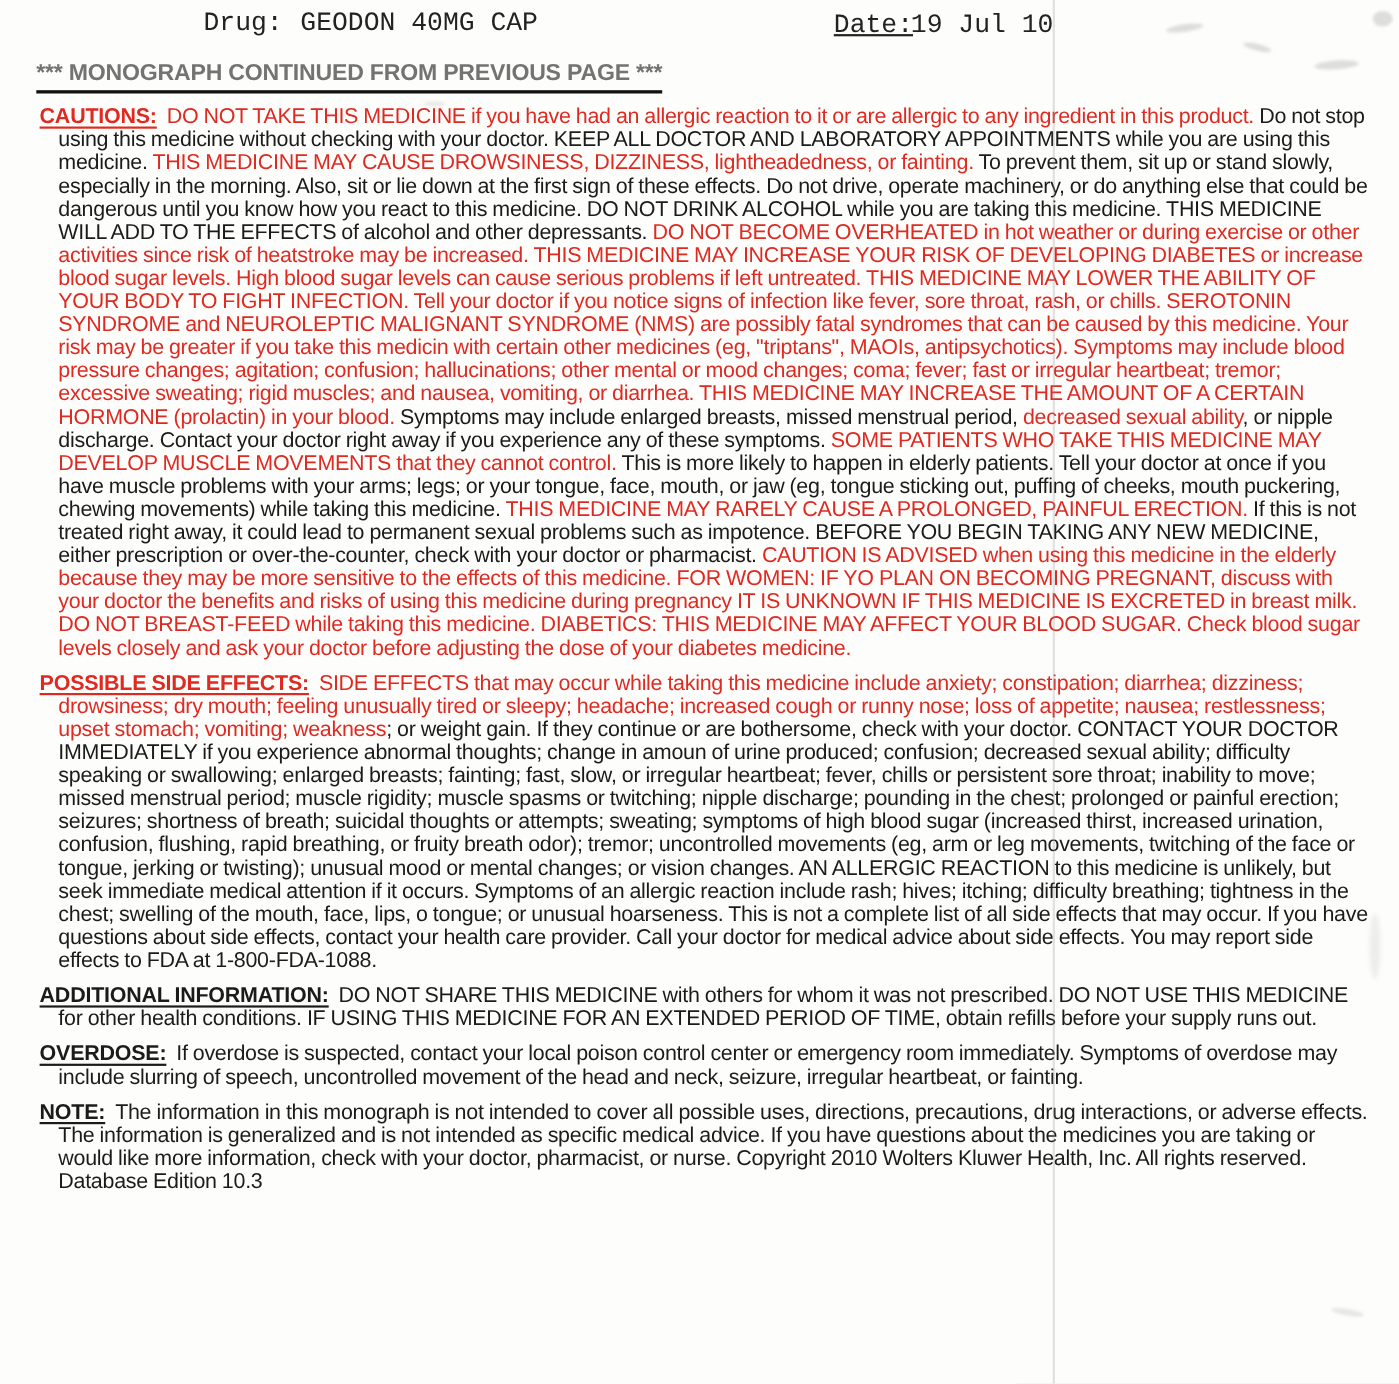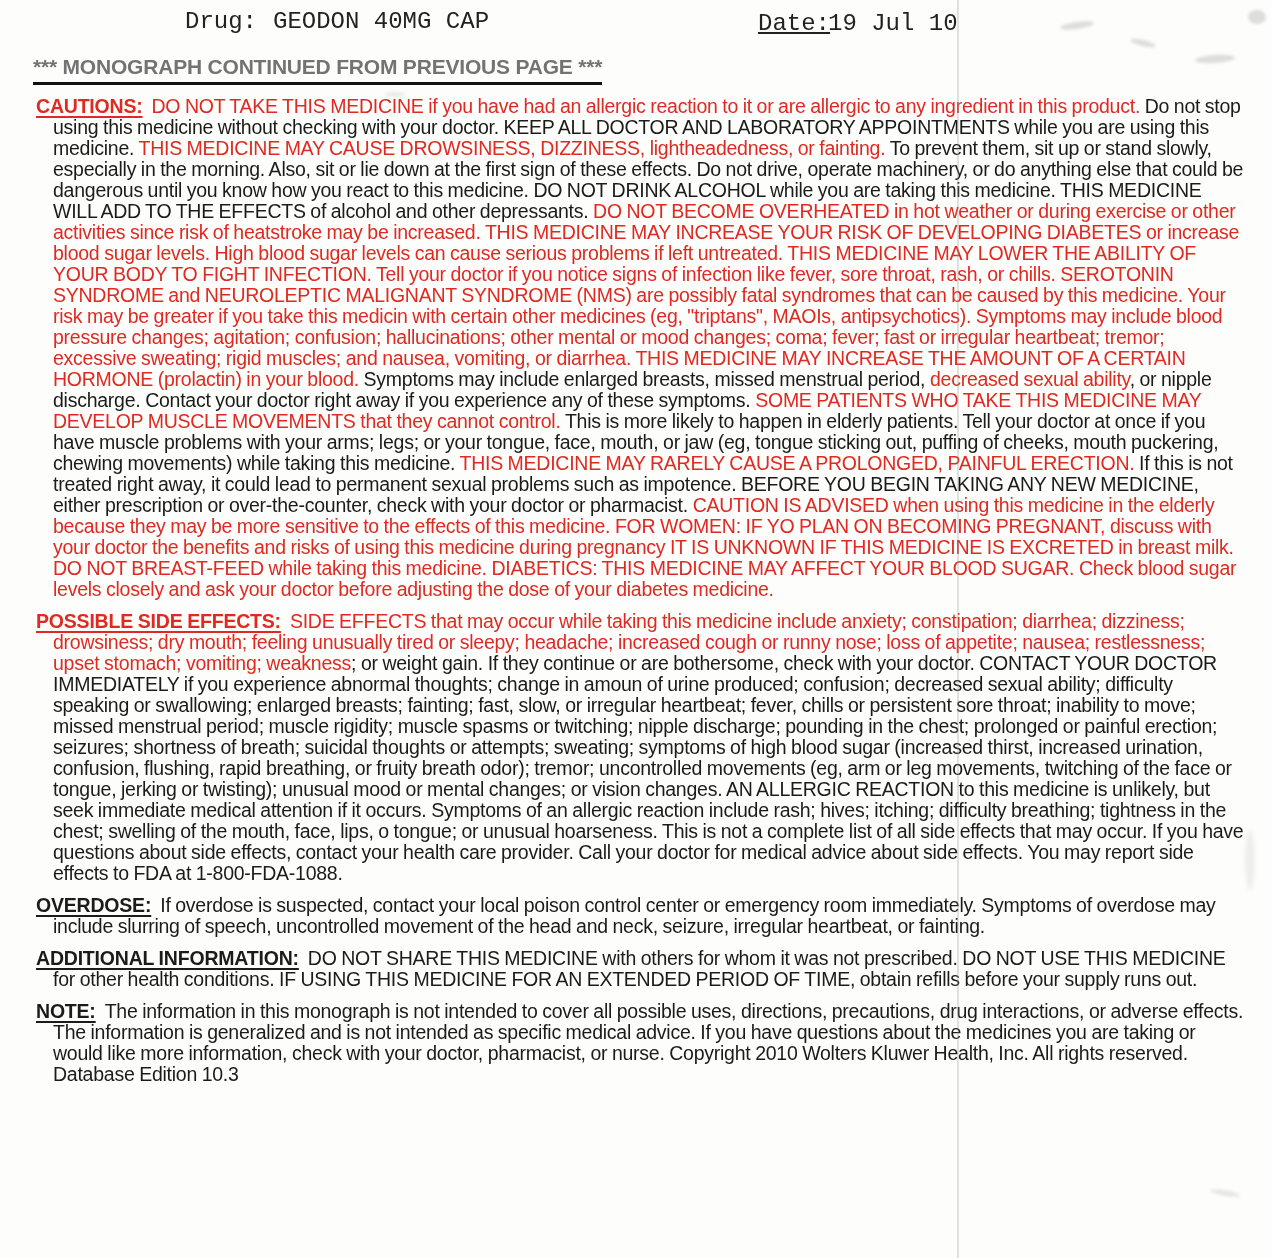--- a/index.html
+++ b/index.html
@@ -108,22 +108,22 @@
     <span class="drug-value">GEODON 40MG CAP</span>
     <span class="date-label">Date:</span>
     <span class="date-value">19 Jul 10</span>
   </div>
 
   <div class="monograph-title">*** MONOGRAPH CONTINUED FROM PREVIOUS PAGE ***</div>
 
   <div class="sections">
       <p class="para"><span class="heading red">CAUTIONS:</span><span class="red">DO NOT TAKE THIS MEDICINE if you have had an allergic reaction to it or are allergic to any ingredient in this product.</span><span class="black"> Do not stop using this medicine without checking with your doctor. KEEP ALL DOCTOR AND LABORATORY APPOINTMENTS while you are using this medicine.</span><span class="red"> THIS MEDICINE MAY CAUSE DROWSINESS, DIZZINESS, lightheadedness, or fainting.</span><span class="black"> To prevent them, sit up or stand slowly, especially in the morning. Also, sit or lie down at the first sign of these effects. Do not drive, operate machinery, or do anything else that could be dangerous until you know how you react to this medicine. DO NOT DRINK ALCOHOL while you are taking this medicine. THIS MEDICINE WILL ADD TO THE EFFECTS of alcohol and other depressants.</span><span class="red"> DO NOT BECOME OVERHEATED in hot weather or during exercise or other activities since risk of heatstroke may be increased. THIS MEDICINE MAY INCREASE YOUR RISK OF DEVELOPING DIABETES or increase blood sugar levels. High blood sugar levels can cause serious problems if left untreated. THIS MEDICINE MAY LOWER THE ABILITY OF YOUR BODY TO FIGHT INFECTION. Tell your doctor if you notice signs of infection like fever, sore throat, rash, or chills. SEROTONIN SYNDROME and NEUROLEPTIC MALIGNANT SYNDROME (NMS) are possibly fatal syndromes that can be caused by this medicine. Your risk may be greater if you take this medicin with certain other medicines (eg, "triptans", MAOIs, antipsychotics). Symptoms may include blood pressure changes; agitation; confusion; hallucinations; other mental or mood changes; coma; fever; fast or irregular heartbeat; tremor; excessive sweating; rigid muscles; and nausea, vomiting, or diarrhea. THIS MEDICINE MAY INCREASE THE AMOUNT OF A CERTAIN HORMONE (prolactin) in your blood.</span><span class="black"> Symptoms may include enlarged breasts, missed menstrual period, </span><span class="red">decreased sexual ability</span><span class="black">, or nipple discharge. Contact your doctor right away if you experience any of these symptoms. </span><span class="red">SOME PATIENTS WHO TAKE THIS MEDICINE MAY DEVELOP MUSCLE MOVEMENTS that they cannot control.</span><span class="black"> This is more likely to happen in elderly patients. Tell your doctor at once if you have muscle problems with your arms; legs; or your tongue, face, mouth, or jaw (eg, tongue sticking out, puffing of cheeks, mouth puckering, chewing movements) while taking this medicine. </span><span class="red">THIS MEDICINE MAY RARELY CAUSE A PROLONGED, PAINFUL ERECTION.</span><span class="black"> If this is not treated right away, it could lead to permanent sexual problems such as impotence. BEFORE YOU BEGIN TAKING ANY NEW MEDICINE, either prescription or over-the-counter, check with your doctor or pharmacist. </span><span class="red">CAUTION IS ADVISED when using this medicine in the elderly because they may be more sensitive to the effects of this medicine. FOR WOMEN: IF YO PLAN ON BECOMING PREGNANT, discuss with your doctor the benefits and risks of using this medicine during pregnancy IT IS UNKNOWN IF THIS MEDICINE IS EXCRETED in breast milk. DO NOT BREAST-FEED while taking this medicine. DIABETICS: THIS MEDICINE MAY AFFECT YOUR BLOOD SUGAR. Check blood sugar levels closely and ask your doctor before adjusting the dose of your diabetes medicine.</span></p>
       <p class="para"><span class="heading red">POSSIBLE SIDE EFFECTS:</span><span class="red">SIDE EFFECTS that may occur while taking this medicine include anxiety; constipation; diarrhea; dizziness; drowsiness; dry mouth; feeling unusually tired or sleepy; headache; increased cough or runny nose; loss of appetite; nausea; restlessness; upset stomach; vomiting; weakness</span><span class="black">; or weight gain. If they continue or are bothersome, check with your doctor. CONTACT YOUR DOCTOR IMMEDIATELY if you experience abnormal thoughts; change in amoun of urine produced; confusion; decreased sexual ability; difficulty speaking or swallowing; enlarged breasts; fainting; fast, slow, or irregular heartbeat; fever, chills or persistent sore throat; inability to move; missed menstrual period; muscle rigidity; muscle spasms or twitching; nipple discharge; pounding in the chest; prolonged or painful erection; seizures; shortness of breath; suicidal thoughts or attempts; sweating; symptoms of high blood sugar (increased thirst, increased urination, confusion, flushing, rapid breathing, or fruity breath odor); tremor; uncontrolled movements (eg, arm or leg movements, twitching of the face or tongue, jerking or twisting); unusual mood or mental changes; or vision changes. AN ALLERGIC REACTION to this medicine is unlikely, but seek immediate medical attention if it occurs. Symptoms of an allergic reaction include rash; hives; itching; difficulty breathing; tightness in the chest; swelling of the mouth, face, lips, o tongue; or unusual hoarseness. This is not a complete list of all side effects that may occur. If you have questions about side effects, contact your health care provider. Call your doctor for medical advice about side effects. You may report side effects to FDA at 1-800-FDA-1088.</span></p>
+      <p class="para"><span class="heading black">ADDITIONAL INFORMATION:</span><span class="black">DO NOT SHARE THIS MEDICINE with others for whom it was not prescribed. DO NOT USE THIS MEDICINE for other health conditions. IF USING THIS MEDICINE FOR AN EXTENDED PERIOD OF TIME, obtain refills before your supply runs out.</span></p>
       <p class="para"><span class="heading black">OVERDOSE:</span><span class="black">If overdose is suspected, contact your local poison control center or emergency room immediately. Symptoms of overdose may include slurring of speech, uncontrolled movement of the head and neck, seizure, irregular heartbeat, or fainting.</span></p>
-      <p class="para"><span class="heading black">ADDITIONAL INFORMATION:</span><span class="black">DO NOT SHARE THIS MEDICINE with others for whom it was not prescribed. DO NOT USE THIS MEDICINE for other health conditions. IF USING THIS MEDICINE FOR AN EXTENDED PERIOD OF TIME, obtain refills before your supply runs out.</span></p>
       <p class="para"><span class="heading black">NOTE:</span><span class="black">The information in this monograph is not intended to cover all possible uses, directions, precautions, drug interactions, or adverse effects. The information is generalized and is not intended as specific medical advice. If you have questions about the medicines you are taking or would like more information, check with your doctor, pharmacist, or nurse. Copyright 2010 Wolters Kluwer Health, Inc. All rights reserved.  Database Edition 10.3</span></p>
     </div>
 
   <div class="scan-crease"></div>
   <div class="smudge s1"></div>
   <div class="smudge s2"></div>
   <div class="smudge s3"></div>
   <div class="smudge s4"></div>
   <div class="smudge s5"></div>
   <div class="smudge s6"></div>

